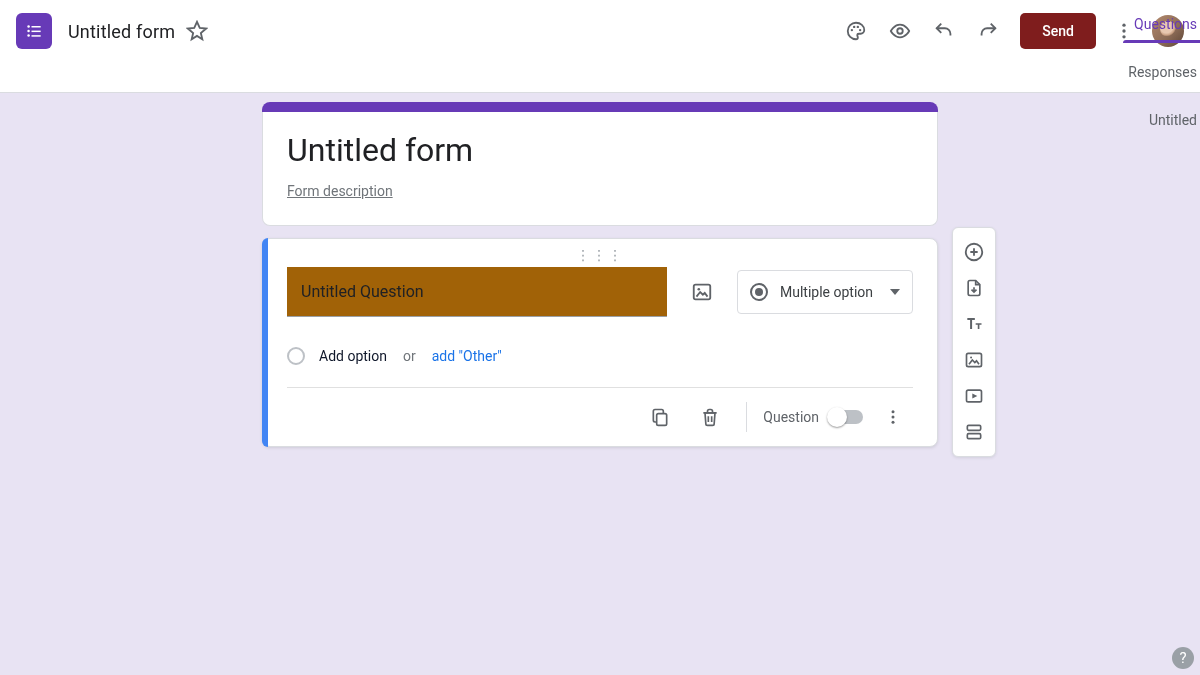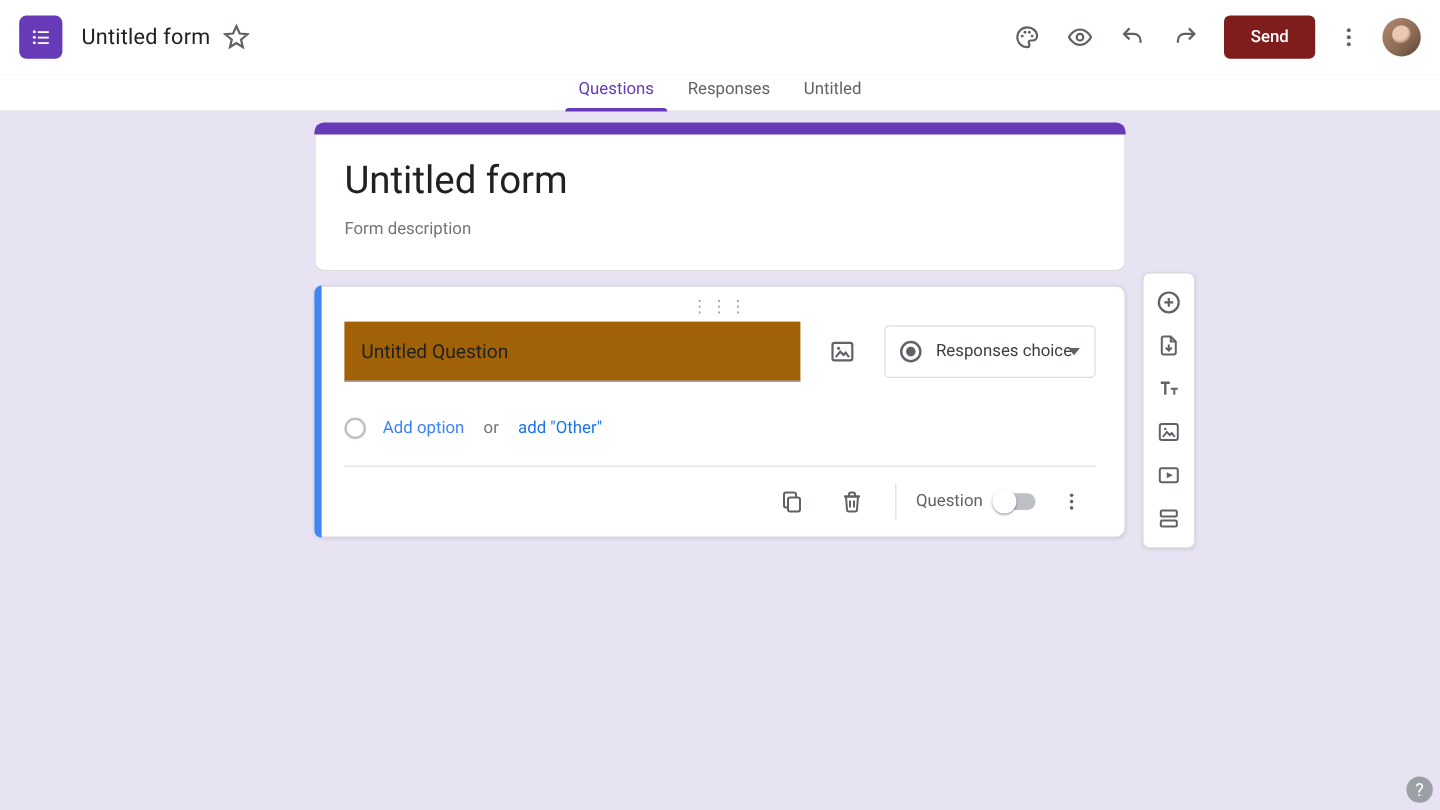--- a/index.html
+++ b/index.html
@@ -33,21 +33,21 @@
     position:relative;
   }
   .avatar::after{
     content:""; position:absolute; left:8px; top:6px; width:16px; height:16px; border-radius:50%;
     background: radial-gradient(circle at 40% 35%, #e8c8b0 0 45%, #caa184 60%, rgba(0,0,0,0) 70%);
   }
 
   
   .tabs {
     height: 31px; background:#fff; display:flex; justify-content:center; align-items:flex-end;
-    gap: 22px; border-bottom: 1px solid #dadce0; position:relative;
+    gap: 22px; border-bottom: 1px solid #dadce0; position:relative;flex-direction:column;
   }
   .tab {
     font-size: 14px; color:#5f6368; padding: 0 3px 10px; cursor:pointer; position:relative;
   }
   .tab.active { color:#673ab7; }
   .tab.active::after{
     content:""; position:absolute; left:-8px; right:-8px; bottom:-1px; height:3px;
     background:#673ab7; border-radius:3px 3px 0 0;
   }
   .top-loading {
@@ -63,21 +63,21 @@
 
   .form-header-card {
     background:#fff; border-radius: 8px; border:1px solid #dadce0; border-top:none;
     position:relative; padding: 22px 24px 26px; margin-bottom: 12px;
   }
   .form-header-card::before{
     content:""; position:absolute; left:-1px; right:-1px; top:-1px; height:10px;
     background:#673ab7; border-radius:8px 8px 0 0;
   }
   .form-title { font-size: 32px; color:#202124; margin-top:6px; margin-bottom:14px; }
-  .form-desc  { font-size: 14px; color:#70757a; }
+  .form-desc  { font-size: 14px; color:#70757a;text-decoration:underline; }
 
   .question-card {
     background:#fff; border-radius:8px; border:1px solid #dadce0; position:relative;
     padding: 18px 24px 0; box-shadow: 0 1px 3px rgba(60,64,67,.15);
   }
   .question-card::before{
     content:""; position:absolute; left:-1px; top:-1px; bottom:-1px; width:6px;
     background:#4285f4; border-radius:8px 0 0 8px;
   }
   .drag-handle { text-align:center; color:#9aa0a6; font-size:14px; margin-top:-10px; margin-bottom:4px; cursor:grab; letter-spacing:2px;}
@@ -93,21 +93,21 @@
   }
   .type-select .caret{ position:absolute; right:12px; color:#5f6368;}
   .radio-dot{
     width:18px; height:18px; border:2px solid #5f6368; border-radius:50%; display:flex; align-items:center; justify-content:center;
   }
   .radio-dot::after{ content:""; width:8px; height:8px; background:#5f6368; border-radius:50%;}
 
   .options { margin-top:22px; }
   .opt-row { display:flex; align-items:center; gap:14px; height:34px; margin-bottom:12px; font-size:14px; color:#202124;}
   .opt-circle{ width:18px; height:18px; border:2px solid #bdc1c6; border-radius:50%; flex-shrink:0;}
-  .opt-placeholder{ color:#3b82f6;}
+  .opt-placeholder{ color:#0f172a;}
   .opt-or{ color:#70757a; margin:0 2px;}
   .opt-other{ color:#1a73e8; cursor:pointer;}
 
   .q-divider{ height:1px; background:#e0e0e0; margin-top:14px;}
   .q-footer{
     display:flex; align-items:center; justify-content:flex-end; gap:10px; height:58px;
     color:#5f6368;
   }
   .foot-btn{ width:40px; height:40px; display:flex; align-items:center; justify-content:center; cursor:pointer;}
   .foot-sep{ width:1px; height:30px; background:#dadce0; margin:0 6px;}
@@ -225,21 +225,21 @@
         <input class="q-input" value="Untitled Question" style="">
         <div class="img-btn">
           <svg width="22" height="22" viewBox="0 0 24 24">
             <rect x="3" y="4" width="18" height="16" rx="2" fill="none" stroke="#5f6368" stroke-width="2"></rect>
             <path d="m6 17 4-5 3 3 2-2 3 4" fill="none" stroke="#5f6368" stroke-width="2"></path>
             <circle cx="8.5" cy="9" r="1.4" fill="#5f6368"></circle>
           </svg>
         </div>
         <div class="type-select">
           <span class="radio-dot"></span>
-          <span>Responses choice</span>
+          <span>Multiple option</span>
           <span class="caret">
             <svg width="10" height="6" viewBox="0 0 10 6">
                 <path d="M0 0h10L5 6Z" fill="#5f6368"></path>
               </svg>
           </span>
         </div>
       </div>
 
       <div class="options">
         <div class="opt-row">

